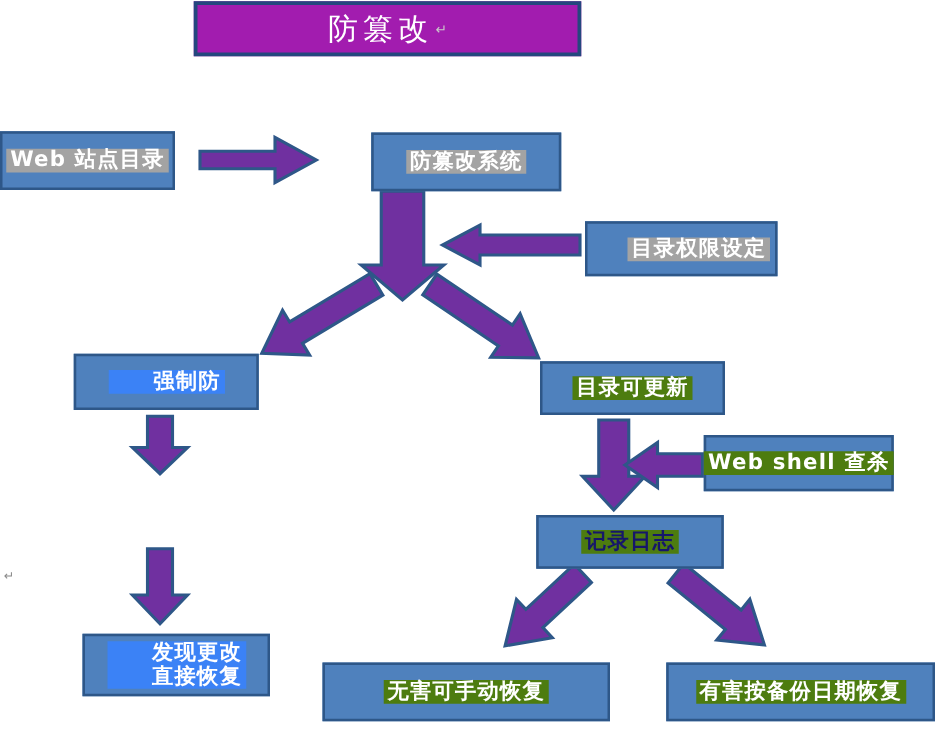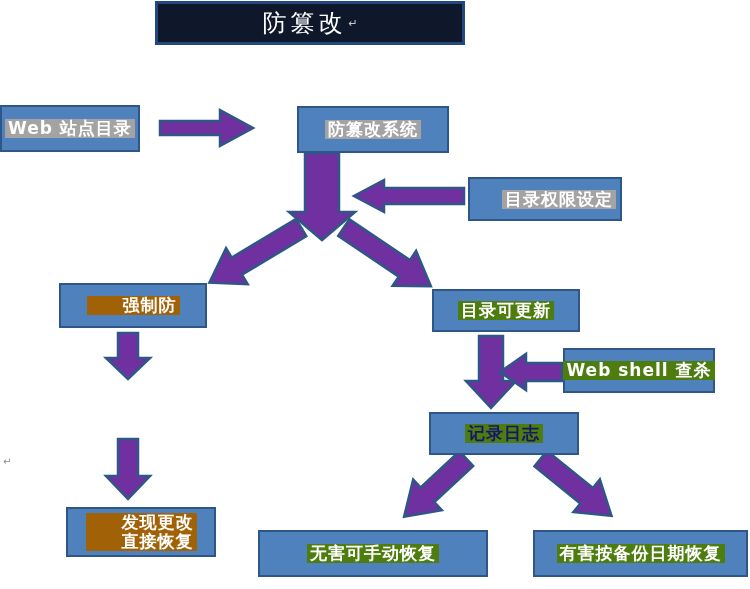--- a/index.html
+++ b/index.html
@@ -11,27 +11,27 @@
   .node {
     position:absolute; box-sizing:border-box;
     background:#4f81bd; border:2.5px solid #2e5788;
     display:flex; flex-direction:column; align-items:center; justify-content:center;
   }
   .hl {
     color:#ffffff; font-weight:bold; font-size:17px; line-height:17px;
     padding:1px 3px; white-space:nowrap; letter-spacing:1px;
   }
   .hl-gray   { background:#a3a3a3; }
-  .hl-navy   { background:#a16207;padding-left:36px; }
+  .hl-navy   { background:#3b82f6;padding-left:36px; }
   .hl-purple { background:#4d7c0f; }
   .dark-text { color:#16166b; }
   
   .title-box {
     position:absolute; left:155px; top:1px; width:310px; height:44px;
-    box-sizing:border-box; background:#0f172a; border:3px solid #24477e;
+    box-sizing:border-box; background:#a21caf; border:3px solid #24477e;
     display:flex; align-items:center; justify-content:center;
   }
   .title-text { color:#ffffff; font-size:24px; letter-spacing:4px; }
   .ret { color:#c9c9c9; font-size:11px; margin-left:2px; font-weight:normal; letter-spacing:0; }
   
   svg.arrow { position:absolute; overflow:visible; display:block; }
   svg.arrow polygon { fill:#7030a0; stroke:#2e5788; stroke-width:2.5; }
   .diag { transform-origin:0 23px; }
   .rot149 { transform:rotate(149deg); }
   .rot34  { transform:rotate(34deg); }

